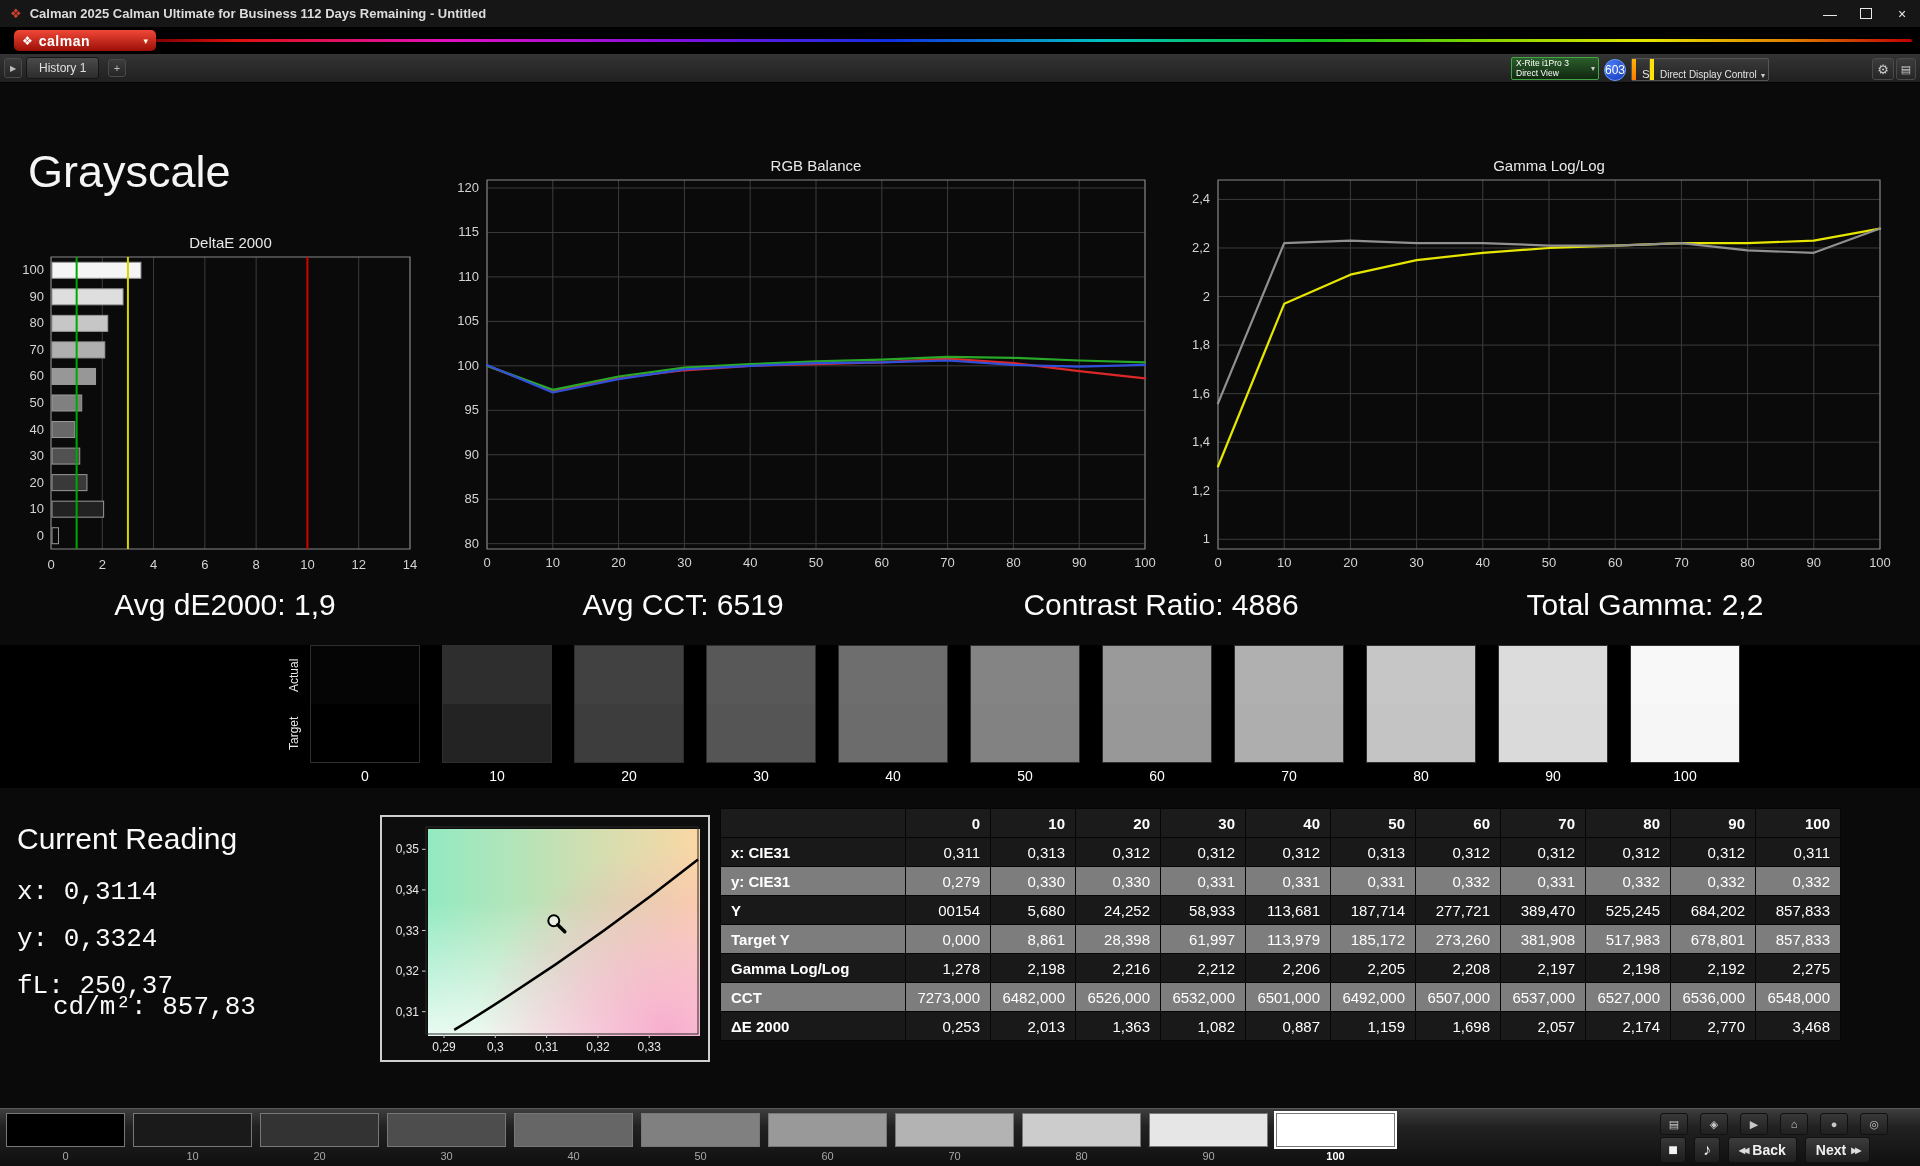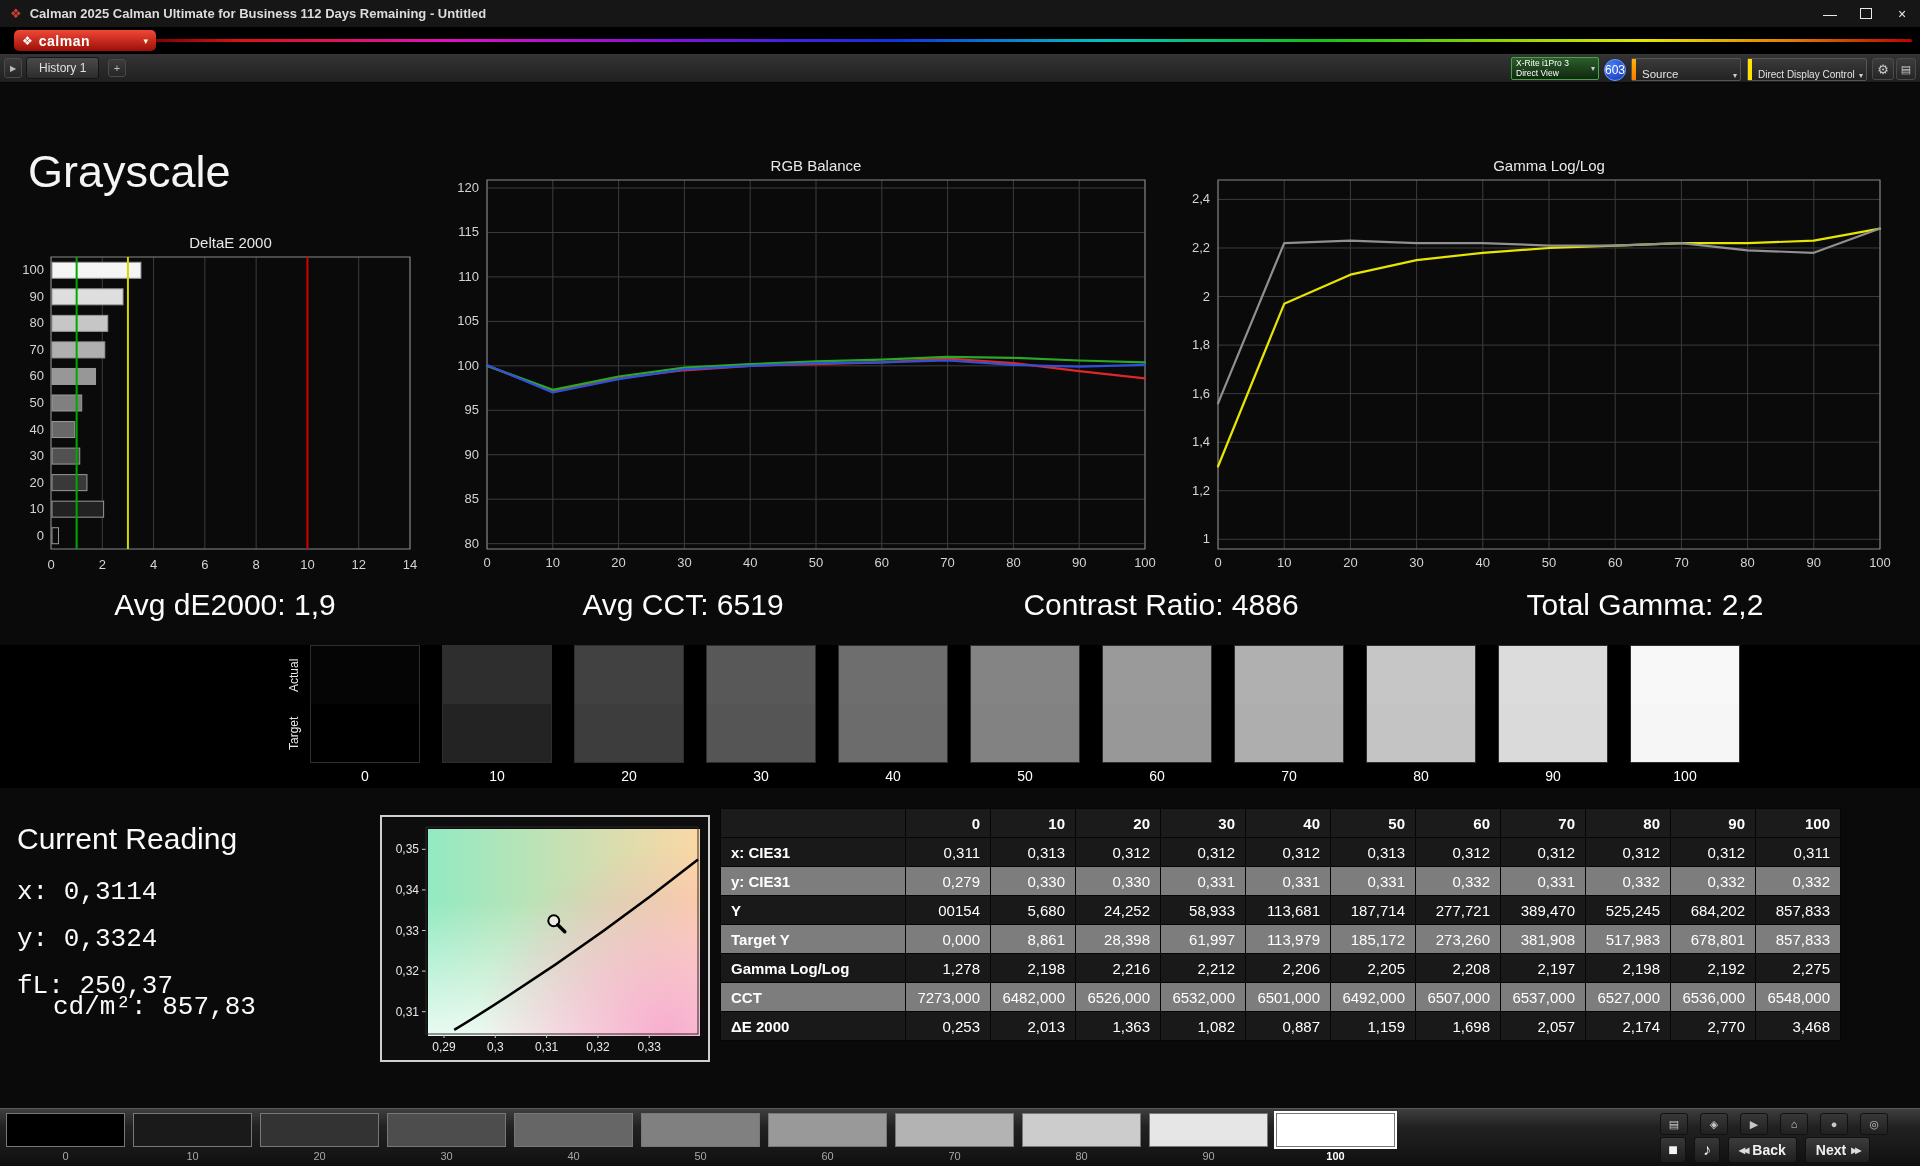--- a/index.html
+++ b/index.html
@@ -39,21 +39,21 @@
     display:flex;align-items:center;}
   .meter-lines{font-size:8.5px;line-height:9.5px;color:#fff;padding-left:4px;white-space:nowrap;}
   .dd-caret{margin-left:auto;padding:0 3px;color:#cfcfcf;font-size:8px;}
   .badge603{position:absolute;left:1604px;top:5px;width:20px;height:20px;border-radius:50%;
     background:radial-gradient(circle at 35% 30%,#4a7cf2,#1133bb);border:1px solid #6aa0ff;
     color:#fff;font-size:12px;display:flex;align-items:center;justify-content:center;}
   .dd{position:absolute;top:4px;height:21px;background:linear-gradient(#3a3a3a,#232323);
     border:1px solid #555;border-radius:2px;display:flex;align-items:flex-end;color:#e4e4e4;}
   .dd-accent{width:4px;height:100%;flex:0 0 4px;}
   .source-dd{left:1631px;width:108px;font-size:11.5px;}
-  .ddc-dd{left:1747px;width:118px;font-size:10px;}
+  .ddc-dd{left:1649px;width:118px;font-size:10px;}
   .dd-label{padding-left:6px;white-space:nowrap;overflow:hidden;}
   .gear-btn{left:1872px;top:4px;width:20px;height:20px;font-size:13px;color:#c9c9c9;}
   .panel-btn{left:1896px;top:4px;width:18px;height:20px;font-size:11px;color:#c9c9c9;}
   
   .page-title{position:absolute;left:28px;top:146px;font-size:45px;color:#f5f5f5;}
   .chart{position:absolute;}
   svg text{font-family:"Liberation Sans",sans-serif;}
   .summary-item{position:absolute;top:588px;transform:translateX(-50%);
     font-size:30px;color:#fcfcfc;white-space:nowrap;text-align:center;}
   

